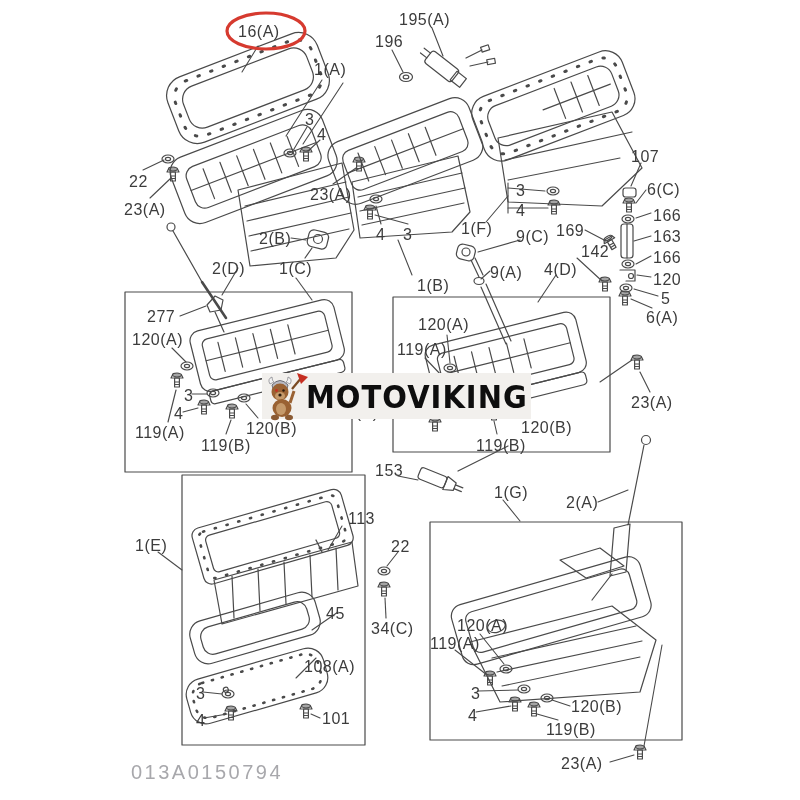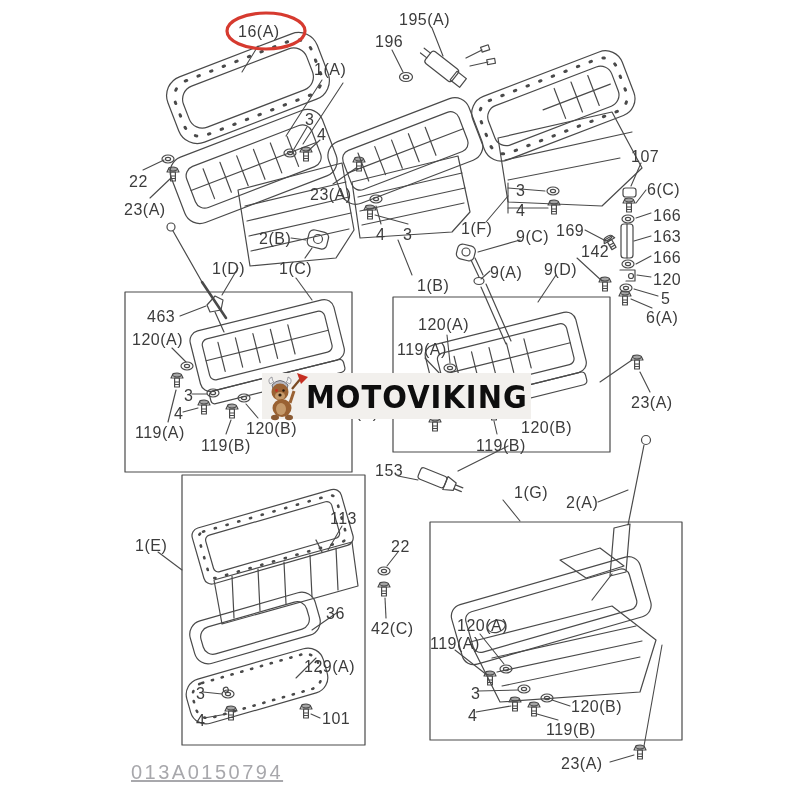--- a/index.html
+++ b/index.html
@@ -6,21 +6,21 @@
   #stage{position:relative;width:800px;height:800px;background:#ffffff;overflow:hidden;
          font-family:"Liberation Sans","DejaVu Sans",sans-serif;}
   #art{position:absolute;left:0;top:0;z-index:1;}
   .lb{position:absolute;z-index:2;font-size:16px;line-height:1;color:#3c3c3c;white-space:nowrap;
       letter-spacing:.5px;}
   .band{position:absolute;left:262px;top:373px;width:269px;height:46px;z-index:3;
         display:flex;align-items:center;}
   .wmtext{position:absolute;left:44px;top:7px;font-family:"DejaVu Sans",sans-serif;
           font-weight:900;font-size:29px;letter-spacing:1px;transform:scaleY(1.08);}
   .mascot{position:absolute;left:2px;top:-2px;}
-  .code{position:absolute;left:131px;top:761px;z-index:2;font-size:20px;letter-spacing:2.5px;text-decoration:underline;}
+  .code{position:absolute;left:131px;top:761px;z-index:2;font-size:20px;letter-spacing:2.5px;}
 </style>
 </head>
 <body>
 
 <div id="stage">
 
 <svg id="art" width="800" height="800" viewBox="0 0 800 800" stroke="#4a4a4a" fill="none" stroke-width="1.2" stroke-linejoin="round" stroke-linecap="round">
   <defs>
     <g id="w">
           <ellipse rx="6" ry="4"></ellipse>
@@ -332,66 +332,66 @@
   <ellipse cx="266" cy="31" rx="39" ry="18" fill="none" stroke-width="3.2" stroke="#d63a2f"></ellipse>
 </svg>
 
 <div class="lb" style="left:238px;top:24px">16(A)</div>
 <div class="lb" style="left:314px;top:62px">1(A)</div>
 <div class="lb" style="left:305px;top:112px">3</div>
 <div class="lb" style="left:317px;top:127px">4</div>
 <div class="lb" style="left:129px;top:174px">22</div>
 <div class="lb" style="left:124px;top:202px">23(A)</div>
 <div class="lb" style="left:259px;top:231px">2(B)</div>
-<div class="lb" style="left:212px;top:261px">1(D)</div>
+<div class="lb" style="left:212px;top:261px">2(D)</div>
 <div class="lb" style="left:279px;top:261px">1(C)</div>
 <div class="lb" style="left:399px;top:12px">195(A)</div>
 <div class="lb" style="left:375px;top:34px">196</div>
 <div class="lb" style="left:310px;top:187px">23(A)</div>
 <div class="lb" style="left:376px;top:227px">4</div>
 <div class="lb" style="left:403px;top:227px">3</div>
 <div class="lb" style="left:417px;top:278px">1(B)</div>
 <div class="lb" style="left:516px;top:183px">3</div>
 <div class="lb" style="left:516px;top:203px">4</div>
 <div class="lb" style="left:461px;top:221px">1(F)</div>
 <div class="lb" style="left:516px;top:229px">9(C)</div>
 <div class="lb" style="left:490px;top:265px">9(A)</div>
-<div class="lb" style="left:544px;top:262px">9(D)</div>
+<div class="lb" style="left:544px;top:262px">4(D)</div>
 <div class="lb" style="left:631px;top:149px">107</div>
 <div class="lb" style="left:647px;top:182px">6(C)</div>
 <div class="lb" style="left:653px;top:208px">166</div>
 <div class="lb" style="left:556px;top:223px">169</div>
 <div class="lb" style="left:653px;top:229px">163</div>
 <div class="lb" style="left:581px;top:244px">142</div>
 <div class="lb" style="left:653px;top:250px">166</div>
 <div class="lb" style="left:653px;top:272px">120</div>
 <div class="lb" style="left:661px;top:291px">5</div>
 <div class="lb" style="left:646px;top:310px">6(A)</div>
-<div class="lb" style="left:147px;top:309px">463</div>
+<div class="lb" style="left:147px;top:309px">277</div>
 <div class="lb" style="left:132px;top:332px">120(A)</div>
 <div class="lb" style="left:184px;top:388px">3</div>
 <div class="lb" style="left:174px;top:406px">4</div>
 <div class="lb" style="left:135px;top:425px">119(A)</div>
 <div class="lb" style="left:201px;top:438px">119(B)</div>
 <div class="lb" style="left:246px;top:421px">120(B)</div>
 <div class="lb" style="left:337px;top:405px">23(A)</div>
 <div class="lb" style="left:418px;top:317px">120(A)</div>
 <div class="lb" style="left:397px;top:342px">119(A)</div>
 <div class="lb" style="left:521px;top:420px">120(B)</div>
 <div class="lb" style="left:476px;top:438px">119(B)</div>
 <div class="lb" style="left:631px;top:395px">23(A)</div>
 <div class="lb" style="left:375px;top:463px">153</div>
-<div class="lb" style="left:514px;top:485px">1(G)</div>
+<div class="lb" style="left:494px;top:485px">1(G)</div>
 <div class="lb" style="left:566px;top:495px">2(A)</div>
-<div class="lb" style="left:330px;top:511px">113</div>
+<div class="lb" style="left:348px;top:511px">113</div>
 <div class="lb" style="left:391px;top:539px">22</div>
-<div class="lb" style="left:371px;top:621px">42(C)</div>
+<div class="lb" style="left:371px;top:621px">34(C)</div>
 <div class="lb" style="left:135px;top:538px">1(E)</div>
-<div class="lb" style="left:326px;top:606px">36</div>
-<div class="lb" style="left:304px;top:659px">129(A)</div>
+<div class="lb" style="left:326px;top:606px">45</div>
+<div class="lb" style="left:304px;top:659px">108(A)</div>
 <div class="lb" style="left:196px;top:686px">3</div>
 <div class="lb" style="left:196px;top:713px">4</div>
 <div class="lb" style="left:322px;top:711px">101</div>
 <div class="lb" style="left:457px;top:618px">120(A)</div>
 <div class="lb" style="left:430px;top:636px">119(A)</div>
 <div class="lb" style="left:471px;top:686px">3</div>
 <div class="lb" style="left:468px;top:708px">4</div>
 <div class="lb" style="left:571px;top:699px">120(B)</div>
 <div class="lb" style="left:546px;top:722px">119(B)</div>
 <div class="lb" style="left:561px;top:756px">23(A)</div>

